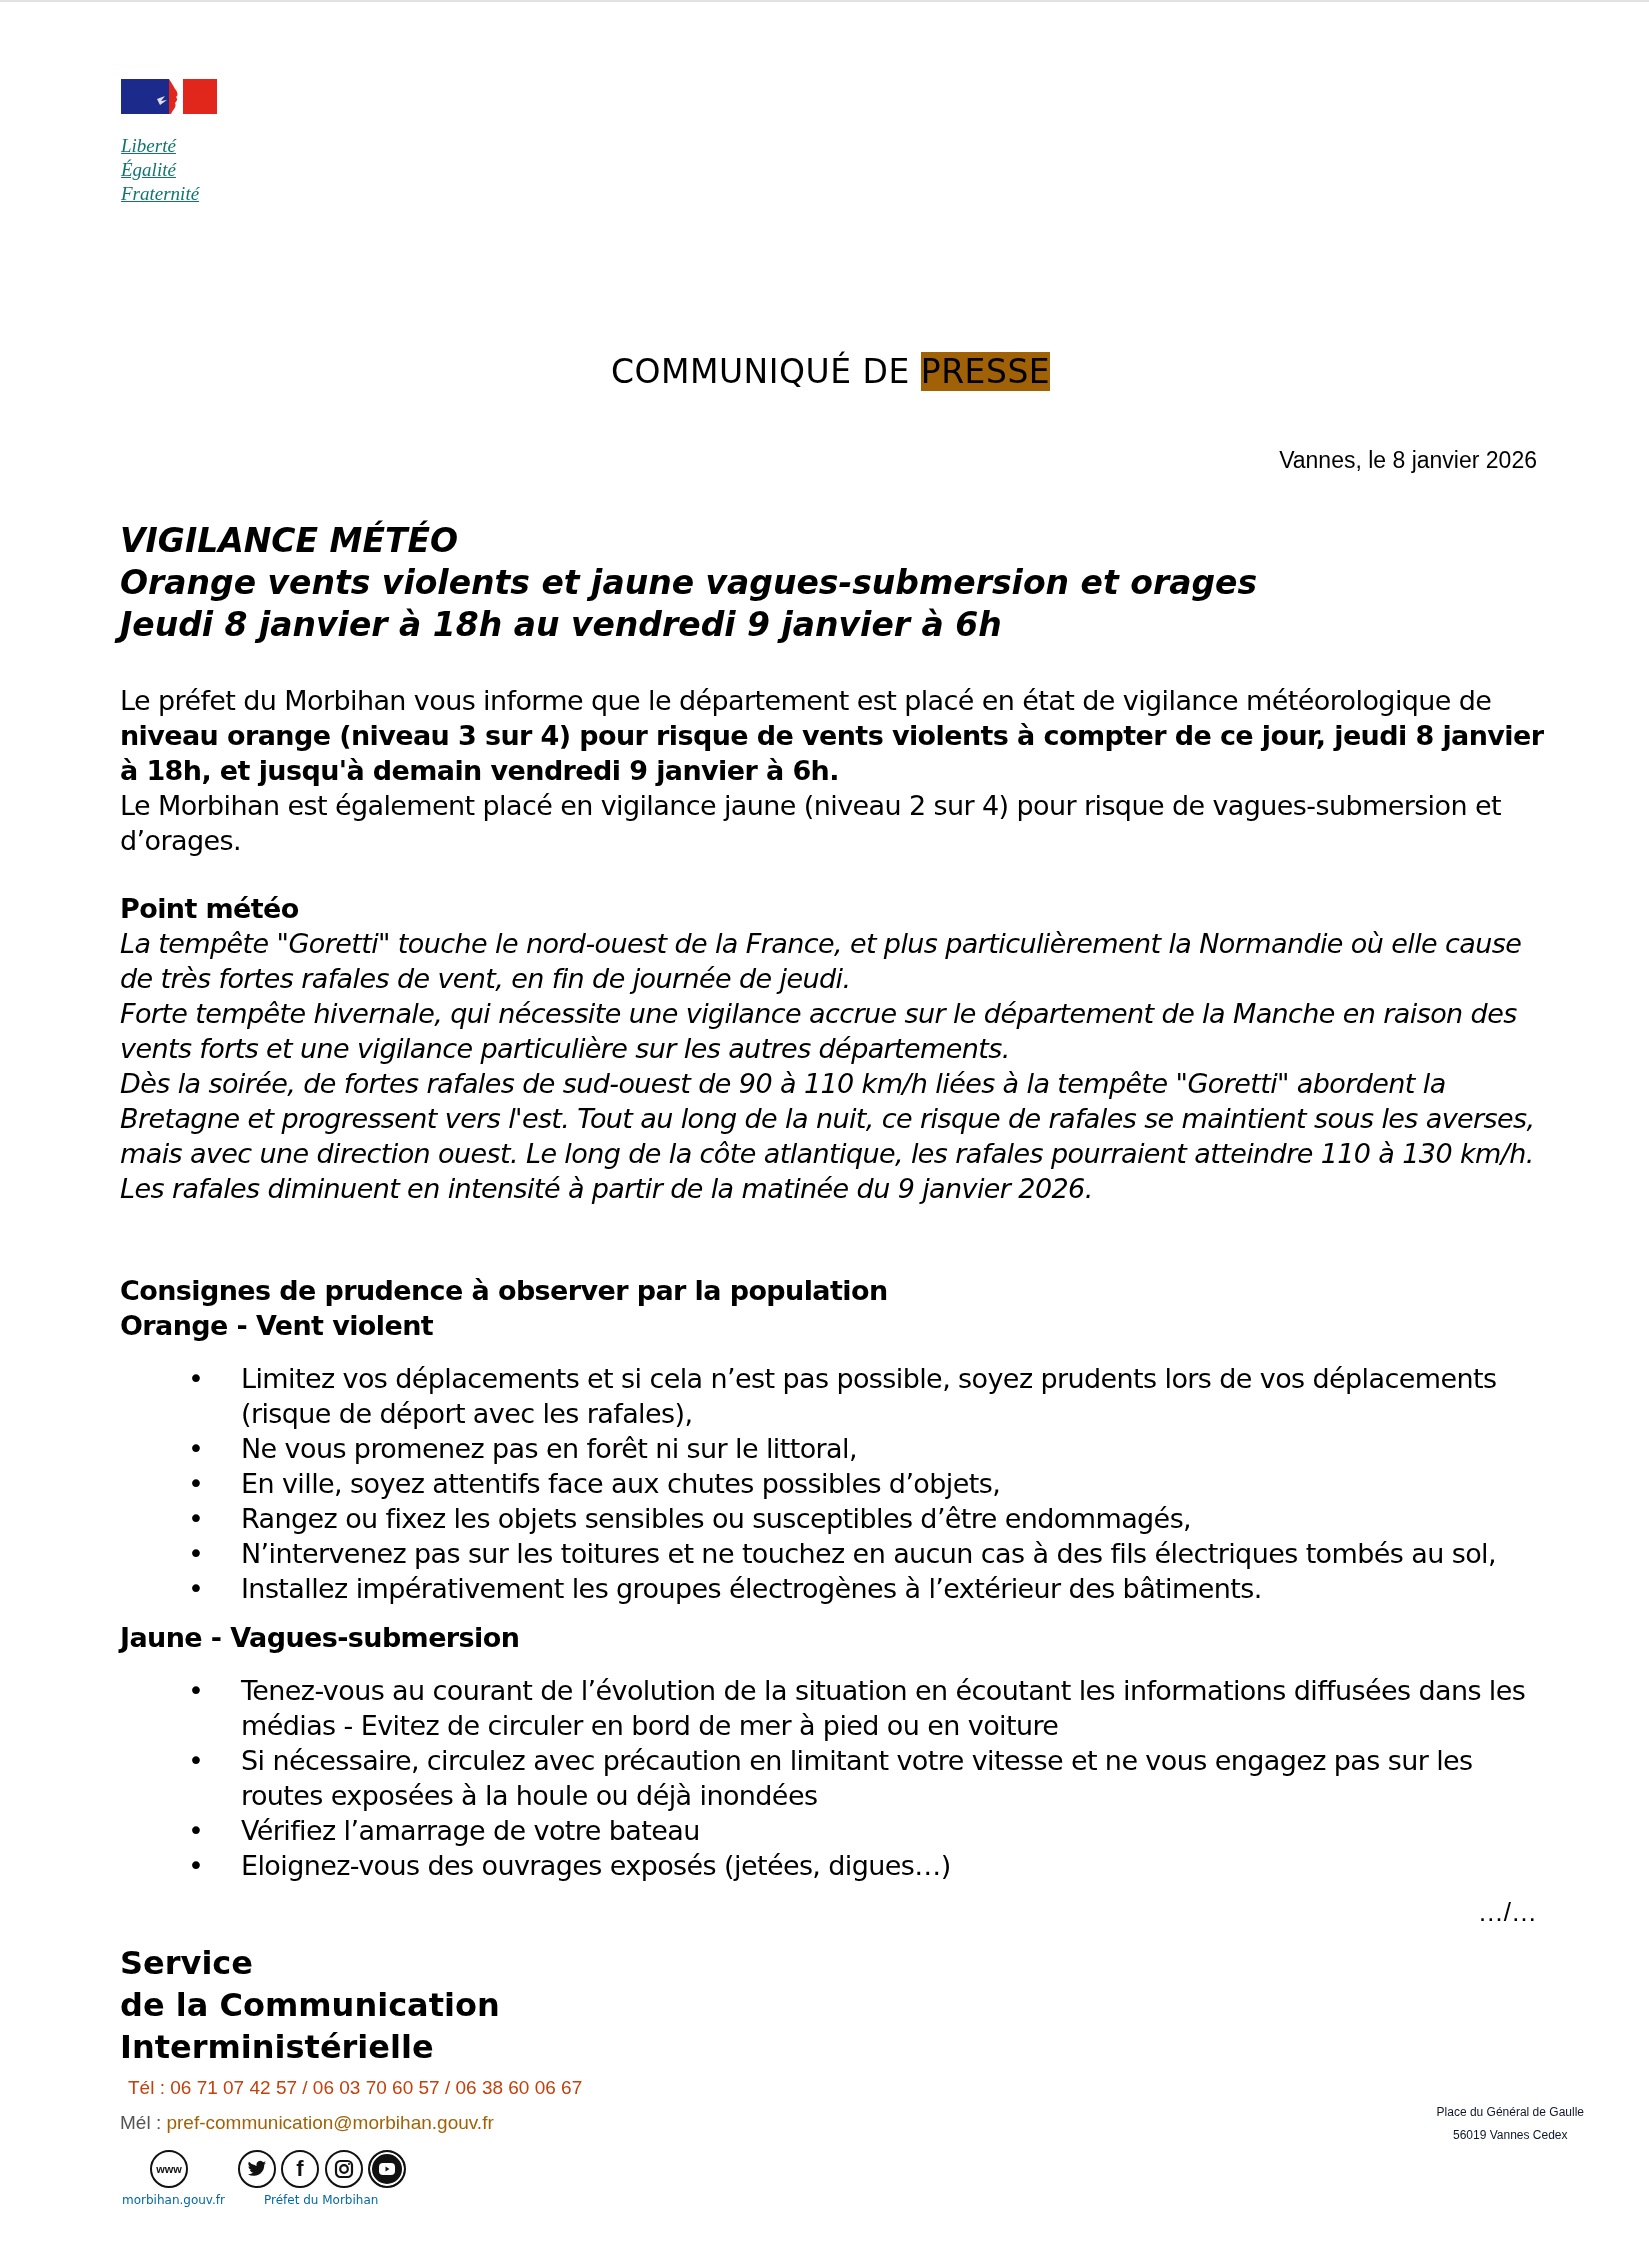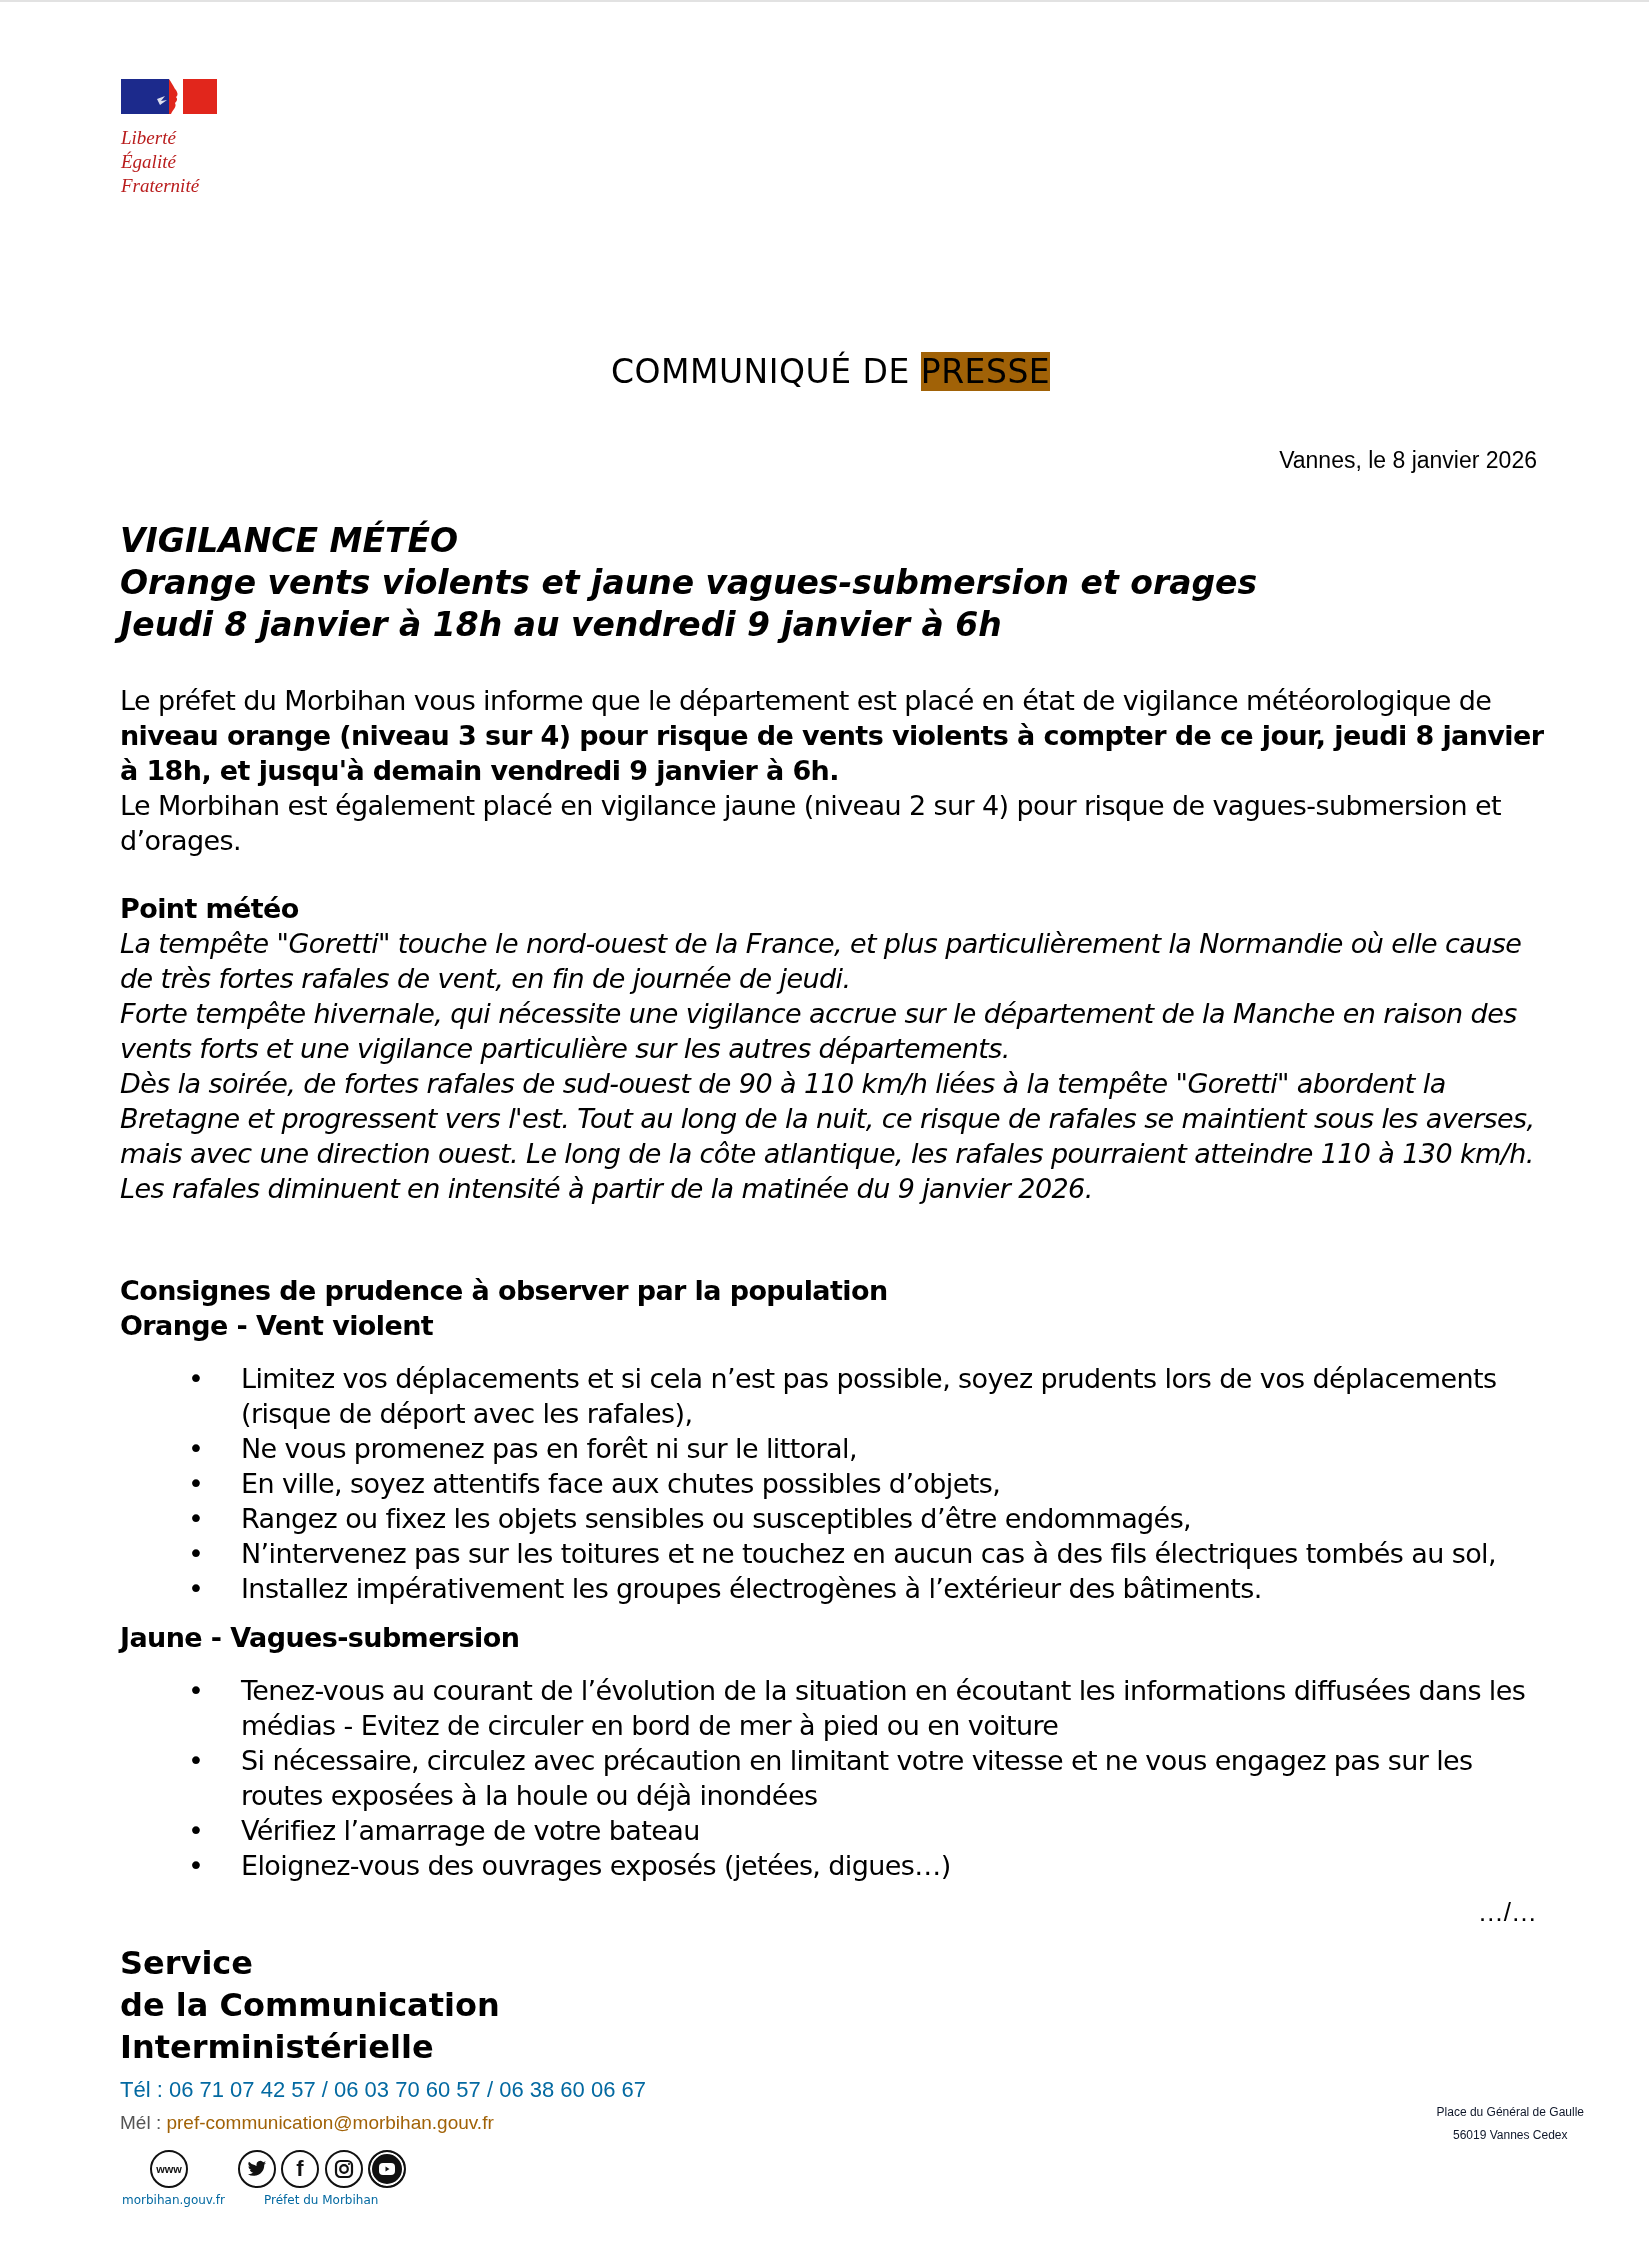--- a/index.html
+++ b/index.html
@@ -8,21 +8,21 @@
   .topline { position: absolute; left: 0; top: 0; width: 1649px; height: 2px; background: #e2e2e2; }
 
   .logo { position: absolute; left: 121px; top: 79px; }
   .flag { width: 96px; height: 35px; display: flex; position: relative; }
   .flag .blue { width: 48px; height: 35px; background: #1c2a8c; }
   .flag .red { width: 49px; height: 35px; background: #e1261c; }
   .flag .marianne { position: absolute; left: 34px; top: 0; width: 28px; height: 35px; }
   .prefet { font-family: "DejaVu Sans", sans-serif; font-weight: bold; font-size: 33px;
             line-height: 38px; margin-top: 12px; letter-spacing: 0.5px; }
   .devise { font-family: "Liberation Serif", serif; font-style: italic; font-size: 19px;
-            line-height: 24px; margin-top: 12px; color: #b91c1c; }
+            line-height: 24px; margin-top: 20px; color: #0f766e; text-decoration: underline; }
 
   .title { position: absolute; left: 611px; top: 352px; font-family: "DejaVu Sans", sans-serif;
            font-size: 33px; letter-spacing: 0.5px; white-space: nowrap; }
   .title .hl { background: #a16207; }
   .date { position: absolute; right: 112px; top: 447px; font-size: 23px; white-space: nowrap; }
 
   .content { position: absolute; left: 120px; width: 1426px; font-family: "DejaVu Sans", sans-serif; }
   .h1 { top: 520px; font-weight: bold; font-size: 33px; line-height: 42px; font-style: italic; }
   .h1 div { white-space: nowrap; }
 
@@ -34,21 +34,21 @@
   .bold { font-weight: bold; }
   .ital { font-style: italic; }
   ul.bul { list-style: none; margin: 18px; padding: 0; }
   ul.bul li { position: relative; padding-left: 103px; }
   ul.bul li::before { content: "•"; position: absolute; left: 50px; top: 0; }
 
   .cont { position: absolute; right: 112px; top: 1897px; font-size: 26px; }
 
   .service { position: absolute; left: 120px; top: 1942px; font-family: "DejaVu Sans", sans-serif;
              font-weight: bold; font-size: 32px; line-height: 42px; }
-  .tel { position: absolute; left: 120px; top: 2077px; font-size: 22px; color: #0369a1; white-space: nowrap; }
+  .tel { position: absolute; left: 128px; top: 2077px; font-size: 19px; color: #c2410c; white-space: nowrap; }
   .mel { position: absolute; left: 120px; top: 2112px; font-size: 19px; color: #555; white-space: nowrap; }
   .mel a { color: #a16207; }
 
   .socials { position: absolute; left: 120px; top: 2150px; width: 317px; height: 59px; }
   .icon-circ { position: absolute; top: 0; width: 38px; height: 38px; border: 2.5px solid #111;
                border-radius: 50%; box-sizing: border-box; display: flex; align-items: center;
                justify-content: center; font-weight: bold; color: #111; }
   .soc-label { position: absolute; top: 43px; font-size: 12px; color: #0369a1; white-space: nowrap;
                font-family: "DejaVu Sans", sans-serif; }
 

